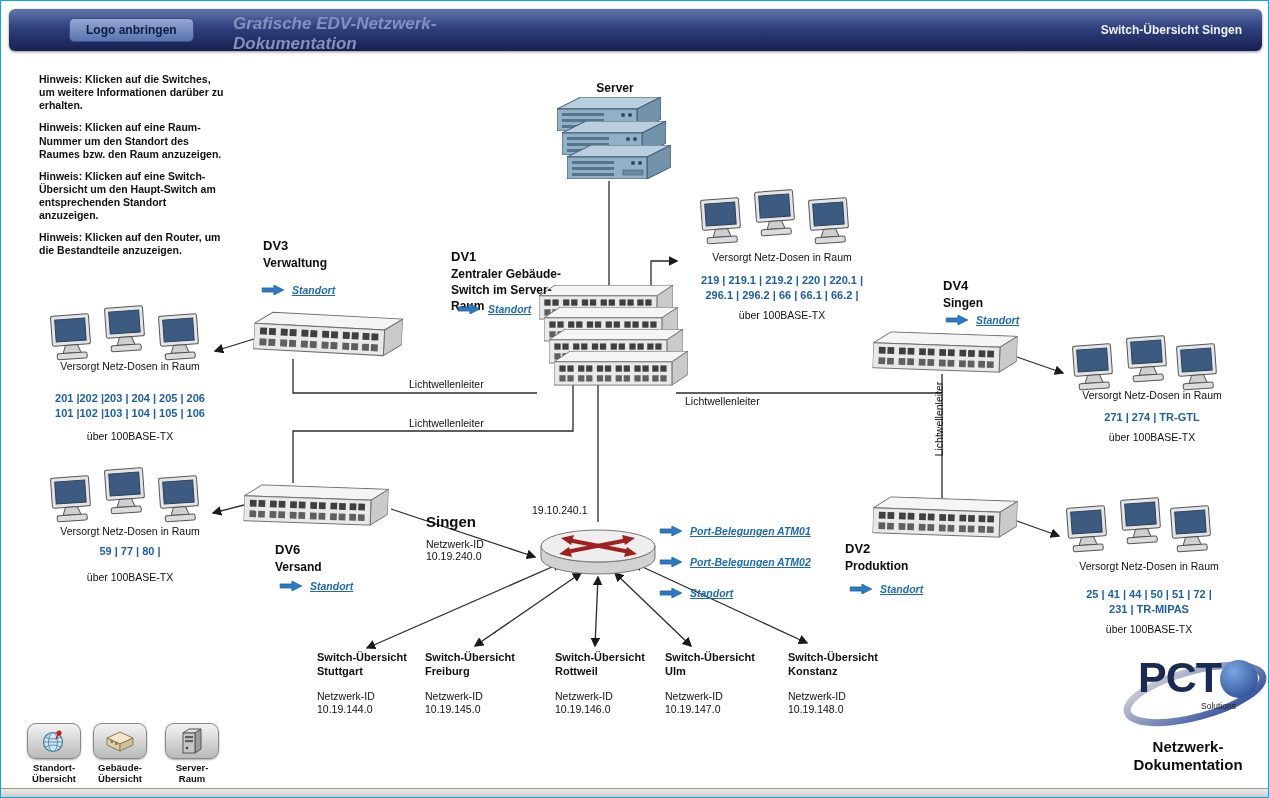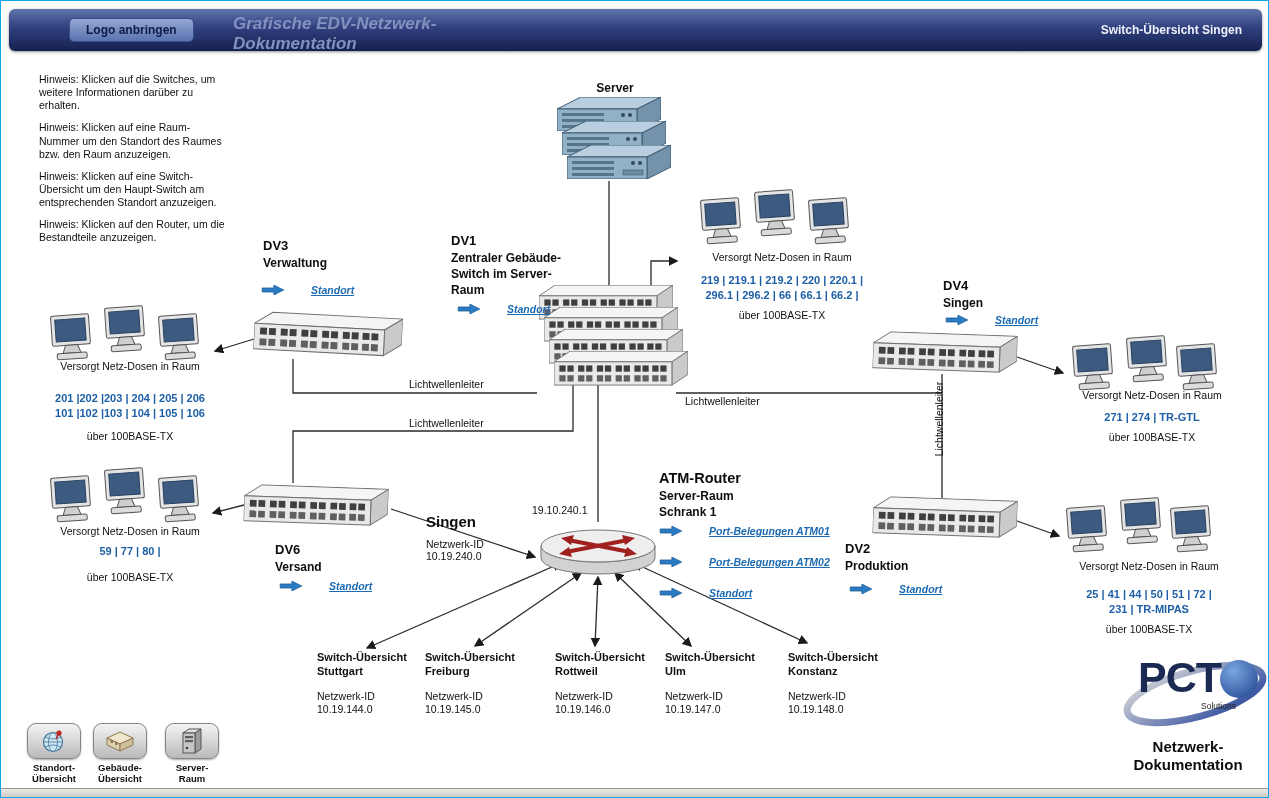--- a/index.html
+++ b/index.html
@@ -8,27 +8,27 @@
   .abs{position:absolute;}
   .hdr{left:8px;top:8px;width:1253px;height:42px;border-radius:6px;
        background:linear-gradient(180deg,#5f74ac 0%,#30407e 45%,#16204f 100%);
        box-shadow:0 1px 3px rgba(0,0,0,.45);}
   .logo-btn{left:60px;top:9px;height:24px;padding:4px 16px;border-radius:5px;
        background:linear-gradient(180deg,#95a8d3,#5a73b0);border:1px solid #3a4f8a;
        color:#0d1c45;font-weight:bold;font-size:12px;cursor:pointer;}
   .hdr-title{left:224px;top:5px;font-size:17px;line-height:1.15;font-weight:bold;font-style:italic;color:#8391bf;}
   .hdr-right{right:20px;top:14px;color:#eef1f8;font-weight:bold;font-size:12px;cursor:pointer;margin-left:28px;}
   .hints{left:38px;top:72px;width:188px;font-size:10.5px;color:#101010;line-height:1.25;}
-  .hints p{margin-bottom:9px;}
+  .hints p{margin-bottom:9px;font-weight:bold;}
   .b{font-weight:bold;color:#0d0d0d;}
   .s10{font-size:10.5px;color:#101010;}
   .s11{font-size:15px;margin-top:48px;} .s12{font-size:12px;line-height:1.35;} .s13{font-size:13px;line-height:1.3;} .s14{font-size:14.5px;line-height:1.3;}
   .center{text-align:center;}
   .rooms{color:#1d5fa6;font-weight:bold;font-size:11px;cursor:pointer;white-space:nowrap;line-height:1.35;}
-  .link{color:#1b6ab2;font-weight:bold;font-style:italic;font-size:10.5px;text-decoration:underline;cursor:pointer;margin-left:19px;}
+  .link{color:#1b6ab2;font-weight:bold;font-style:italic;font-size:10.5px;text-decoration:underline;cursor:pointer;}
   .linkrow{display:flex;align-items:center;gap:7px;}
   .linkrow svg{width:24px;height:10px;flex:0 0 auto;}
   .lwl{font-size:10.5px;color:#101010;}
   .site{width:120px;font-size:10.5px;color:#101010;cursor:pointer;line-height:1.3;}
   .site .t{font-weight:bold;font-size:11px;}
   .tool-btn{width:54px;height:36px;border-radius:9px;background:linear-gradient(180deg,#f4f4f4,#b9b9b9);
        border:1px solid #878787;display:flex;align-items:center;justify-content:center;cursor:pointer;
        box-shadow:0 1px 2px rgba(0,0,0,.35);}
   .tool-lbl{width:66px;text-align:center;font-size:9.5px;font-weight:bold;line-height:1.18;color:#101010;}
   .footer{left:0;top:787px;width:1269px;height:11px;background:linear-gradient(180deg,#ecebe7,#c7c4bb);border-top:1px solid #9a9a94;}
@@ -182,21 +182,21 @@
     <use href="#sym-server" x="5" y="24" width="104" height="34"></use>
     <use href="#sym-server" x="10" y="48" width="104" height="34"></use>
   </svg>
 
   <svg class="node" style="left:538px;top:284px" width="152" height="104">
     <use href="#sym-switch" x="0" y="0" width="134" height="36"></use>
     <use href="#sym-switch" x="5" y="22" width="134" height="36"></use>
     <use href="#sym-switch" x="10" y="44" width="134" height="36"></use>
     <use href="#sym-switch" x="15" y="66" width="134" height="36"></use>
   </svg>
-  <div class="abs" style="left:450px;top:232px">
+  <div class="abs" style="left:450px;top:248px">
     <div class="b s13">DV1</div>
     <div class="b s12">Zentraler Gebäude-</div>
     <div class="b s12">Switch im Server-</div>
     <div class="b s12">Raum</div>
   </div>
   <div class="abs linkrow" style="left:456px;top:302px">
     <svg>
         <use href="#sym-linkarrow" width="24" height="10"></use>
       </svg>
     <a class="link">Standort</a>
@@ -254,25 +254,20 @@
   <div class="abs linkrow" style="left:848px;top:582px">
     <svg>
         <use href="#sym-linkarrow" width="24" height="10"></use>
       </svg>
     <a class="link">Standort</a>
   </div>
 
   <svg class="node" style="left:537px;top:521px" width="120" height="58">
     <use href="#sym-router" width="120" height="56"></use>
   </svg>
-  <div class="abs" style="left:658px;top:468px">
-    <div class="b s14">ATM-Router</div>
-    <div class="b s12">Server-Raum</div>
-    <div class="b s12">Schrank 1</div>
-  </div>
   <div class="abs" style="left:658px;top:524px;display:flex;flex-direction:column;gap:19px">
     <div class="linkrow">
       <svg>
           <use href="#sym-linkarrow" width="24" height="10"></use>
         </svg>
       <a class="link">Port-Belegungen ATM01</a>
     </div>
     <div class="linkrow">
       <svg>
           <use href="#sym-linkarrow" width="24" height="10"></use>

